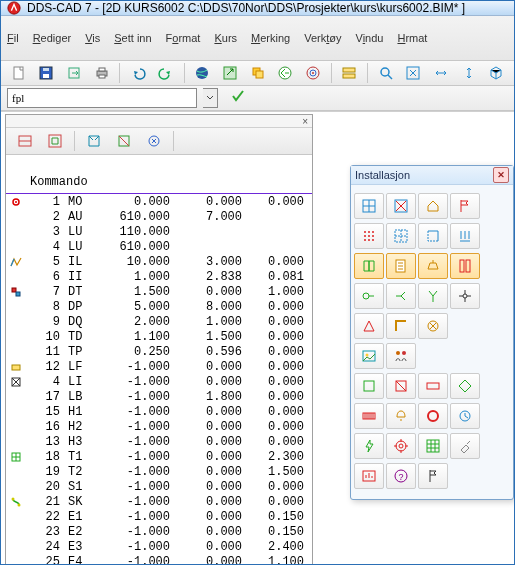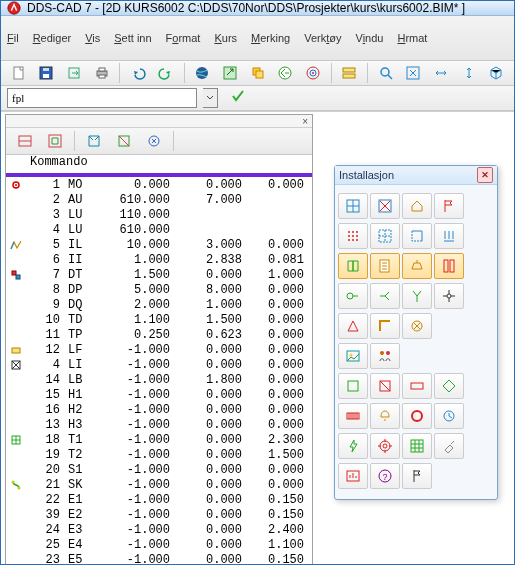--- a/index.html
+++ b/index.html
@@ -18,32 +18,32 @@
   .cmdbar input{width:180px;height:18px;border:1px solid #888;font:11px Tahoma;padding:0 4px}
   .cmdbar .dd{width:14px;height:18px;border:1px solid #888;border-left:none;background:#eee;display:flex;align-items:center;justify-content:center;margin-left:-6px}
   .cmdbar .check svg{width:16px;height:16px}
   .spacerow{height:12px;border-bottom:1px solid #d0d0d0;background:#f2f2f2}
   .content{flex:1;position:relative;display:flex}
   .panel{width:306px;border:1px solid #a0a0a0;margin:2px 0 0 4px;display:flex;flex-direction:column;background:#fff;position:relative}
   .panel .closerow{height:12px;border-bottom:1px solid #d0d0d0;background:#f5f5f5;display:flex;justify-content:flex-end;align-items:center;padding-right:4px}
   .panel .closerow .x{font-size:10px;font-family:Arial;color:#555;cursor:pointer}
   .panel .tabs{height:26px;background:linear-gradient(#f7f7f7,#e9e9e9);display:flex;align-items:center;padding:0 4px;border-bottom:1px solid #c7c7c7}
   .panel .tabs .tbtn{width:24px;height:22px}
-  .hdr{font:12px 'Courier New',monospace;padding:0 0 4px 24px;border-bottom:4px solid #6d28d9}
+  .hdr{font:12px 'Courier New',monospace;padding:20px 0 4px 24px;border-bottom:1px solid #6d28d9}
   .rows{flex:1;overflow:hidden;font:12px 'Courier New',monospace}
   .row{display:flex;align-items:center;height:15px;white-space:pre}
   .ic{width:20px;display:flex;justify-content:center}
   .ic svg{width:12px;height:12px}
   .c-idx{width:34px;text-align:right;padding-right:8px}
   .c-cd{width:30px}
   .c-n{width:72px;text-align:right}
   .c-n2{width:72px;text-align:right}
   .c-n3{width:62px;text-align:right}
   .canvas{flex:1;background:#fff}
-  .palette{position:absolute;right:16px;top:164px;width:162px;border:1px solid #7aa3cc;background:#f4f8fc;border-radius:3px;box-shadow:2px 2px 6px rgba(0,0,0,.2)}
+  .palette{position:absolute;right:0;top:164px;width:162px;border:1px solid #7aa3cc;background:#f4f8fc;border-radius:3px;box-shadow:2px 2px 6px rgba(0,0,0,.2)}
   .palette .ptitle{height:18px;background:linear-gradient(#eaf3fc,#d5e8fa);display:flex;align-items:center;justify-content:space-between;padding:0 4px;font-size:11px;color:#235;border-bottom:1px solid #bcd3ea}
   .palette .ptitle .pclose{width:14px;height:14px;border:1px solid #b66;border-radius:2px;background:#fdd;display:flex;align-items:center;justify-content:center;color:#922;font:bold 9px Arial;cursor:pointer}
   .palette .grid{display:grid;grid-template-columns:repeat(5,28px);gap:4px 4px;padding:8px 8px 10px;justify-content:center}
   .palette .pbtn{width:28px;height:24px;border:1px solid #ccc;border-radius:2px;background:linear-gradient(#fff,#eee);display:flex;align-items:center;justify-content:center;cursor:pointer}
   .palette .pbtn.sel{border-color:#e0a030;background:linear-gradient(#fff2d0,#ffe0a0)}
   .palette .pbtn svg{width:16px;height:16px}
   .palette .pbtn.blank{visibility:hidden}
 </style>
 </head>
 <body>
@@ -246,45 +246,45 @@
                 <path d="M1 10L4 3" stroke="#28c" stroke-width="1.2"></path>
               </svg></span><span class="c-idx">5</span><span class="c-cd">IL</span><span class="c-n">10.000</span><span class="c-n2">3.000</span><span class="c-n3">0.000</span></div>
           <div class="row"><span class="ic"></span><span class="c-idx">6</span><span class="c-cd">II</span><span class="c-n">1.000</span><span class="c-n2">2.838</span><span class="c-n3">0.081</span></div>
           <div class="row"><span class="ic"><svg viewBox="0 0 12 12">
                 <rect x="2" y="2" width="4" height="4" fill="#d33" stroke="#800"></rect>
                 <rect x="6" y="6" width="4" height="4" fill="#39c" stroke="#147"></rect>
               </svg></span><span class="c-idx">7</span><span class="c-cd">DT</span><span class="c-n">1.500</span><span class="c-n2">0.000</span><span class="c-n3">1.000</span></div>
           <div class="row"><span class="ic"></span><span class="c-idx">8</span><span class="c-cd">DP</span><span class="c-n">5.000</span><span class="c-n2">8.000</span><span class="c-n3">0.000</span></div>
           <div class="row"><span class="ic"></span><span class="c-idx">9</span><span class="c-cd">DQ</span><span class="c-n">2.000</span><span class="c-n2">1.000</span><span class="c-n3">0.000</span></div>
           <div class="row"><span class="ic"></span><span class="c-idx">10</span><span class="c-cd">TD</span><span class="c-n">1.100</span><span class="c-n2">1.500</span><span class="c-n3">0.000</span></div>
-          <div class="row"><span class="ic"></span><span class="c-idx">11</span><span class="c-cd">TP</span><span class="c-n">0.250</span><span class="c-n2">0.623</span><span class="c-n3">0.000</span></div>
+          <div class="row"><span class="ic"></span><span class="c-idx">11</span><span class="c-cd">TP</span><span class="c-n">0.250</span><span class="c-n2">0.596</span><span class="c-n3">0.000</span></div>
           <div class="row"><span class="ic"><svg viewBox="0 0 12 12">
                 <rect x="2" y="4" width="8" height="5" fill="#ffe070" stroke="#a80"></rect>
               </svg></span><span class="c-idx">12</span><span class="c-cd">LF</span><span class="c-n">-1.000</span><span class="c-n2">0.000</span><span class="c-n3">0.000</span></div>
           <div class="row"><span class="ic"><svg viewBox="0 0 12 12">
                 <rect x="2" y="2" width="8" height="8" fill="none" stroke="#333"></rect>
                 <path d="M2 2l8 8M10 2l-8 8" stroke="#333"></path>
               </svg></span><span class="c-idx">4</span><span class="c-cd">LI</span><span class="c-n">-1.000</span><span class="c-n2">0.000</span><span class="c-n3">0.000</span></div>
-          <div class="row"><span class="ic"></span><span class="c-idx">14</span><span class="c-cd">LB</span><span class="c-n">-1.000</span><span class="c-n2">1.800</span><span class="c-n3">0.000</span></div>
+          <div class="row"><span class="ic"></span><span class="c-idx">17</span><span class="c-cd">LB</span><span class="c-n">-1.000</span><span class="c-n2">1.800</span><span class="c-n3">0.000</span></div>
           <div class="row"><span class="ic"></span><span class="c-idx">15</span><span class="c-cd">H1</span><span class="c-n">-1.000</span><span class="c-n2">0.000</span><span class="c-n3">0.000</span></div>
           <div class="row"><span class="ic"></span><span class="c-idx">16</span><span class="c-cd">H2</span><span class="c-n">-1.000</span><span class="c-n2">0.000</span><span class="c-n3">0.000</span></div>
           <div class="row"><span class="ic"></span><span class="c-idx">13</span><span class="c-cd">H3</span><span class="c-n">-1.000</span><span class="c-n2">0.000</span><span class="c-n3">0.000</span></div>
           <div class="row"><span class="ic"><svg viewBox="0 0 12 12">
                 <rect x="2" y="2" width="8" height="8" fill="none" stroke="#2a2"></rect>
                 <path d="M6 2v8M2 6h8" stroke="#2a2"></path>
               </svg></span><span class="c-idx">18</span><span class="c-cd">T1</span><span class="c-n">-1.000</span><span class="c-n2">0.000</span><span class="c-n3">2.300</span></div>
           <div class="row"><span class="ic"></span><span class="c-idx">19</span><span class="c-cd">T2</span><span class="c-n">-1.000</span><span class="c-n2">0.000</span><span class="c-n3">1.500</span></div>
           <div class="row"><span class="ic"></span><span class="c-idx">20</span><span class="c-cd">S1</span><span class="c-n">-1.000</span><span class="c-n2">0.000</span><span class="c-n3">0.000</span></div>
           <div class="row"><span class="ic"><svg viewBox="0 0 12 12">
                 <path d="M3 3c0 4 6 2 6 6" stroke="#2a2" fill="none" stroke-width="1.5"></path>
                 <circle cx="3" cy="3" r="1.5" fill="#cc0"></circle>
                 <circle cx="9" cy="9" r="1.5" fill="#cc0"></circle>
               </svg></span><span class="c-idx">21</span><span class="c-cd">SK</span><span class="c-n">-1.000</span><span class="c-n2">0.000</span><span class="c-n3">0.000</span></div>
           <div class="row"><span class="ic"></span><span class="c-idx">22</span><span class="c-cd">E1</span><span class="c-n">-1.000</span><span class="c-n2">0.000</span><span class="c-n3">0.150</span></div>
-          <div class="row"><span class="ic"></span><span class="c-idx">39</span><span class="c-cd">E2</span><span class="c-n">-1.000</span><span class="c-n2">0.000</span><span class="c-n3">0.150</span></div>
+          <div class="row"><span class="ic"></span><span class="c-idx">23</span><span class="c-cd">E2</span><span class="c-n">-1.000</span><span class="c-n2">0.000</span><span class="c-n3">0.150</span></div>
           <div class="row"><span class="ic"></span><span class="c-idx">24</span><span class="c-cd">E3</span><span class="c-n">-1.000</span><span class="c-n2">0.000</span><span class="c-n3">2.400</span></div>
           <div class="row"><span class="ic"></span><span class="c-idx">25</span><span class="c-cd">E4</span><span class="c-n">-1.000</span><span class="c-n2">0.000</span><span class="c-n3">1.100</span></div>
           <div class="row"><span class="ic"></span><span class="c-idx">23</span><span class="c-cd">E5</span><span class="c-n">-1.000</span><span class="c-n2">0.000</span><span class="c-n3">0.150</span></div>
         </div>
     </div>
     <div class="canvas"></div>
   </div>
 
   <div class="palette">
     <div class="ptitle">

